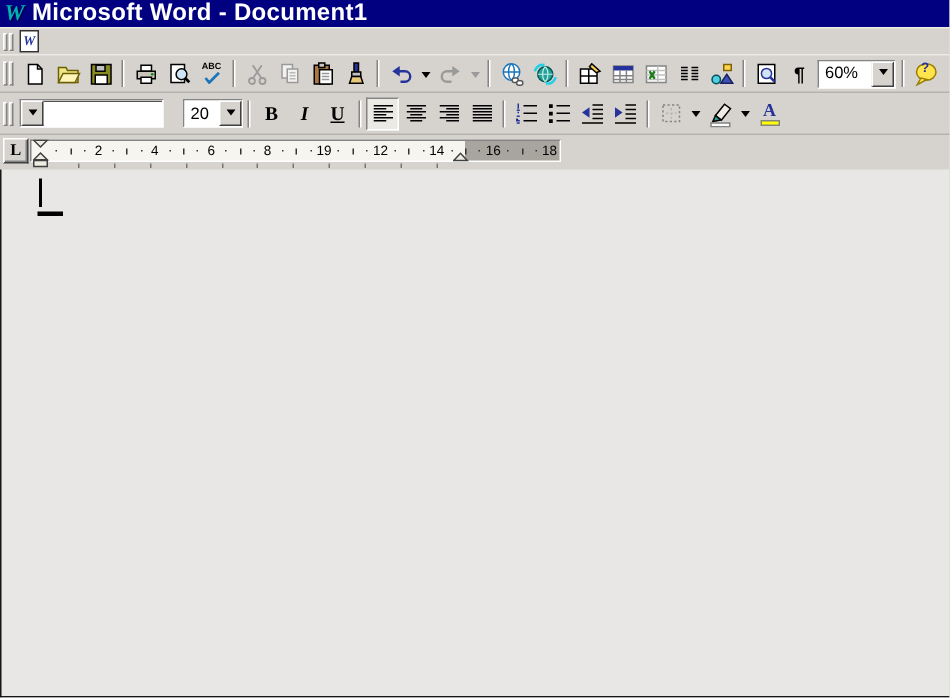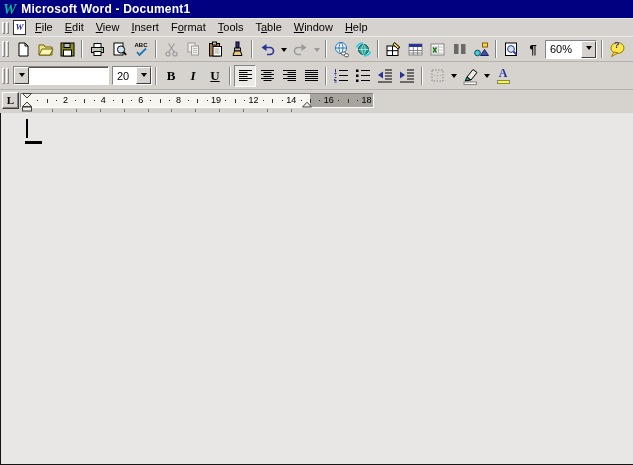--- a/index.html
+++ b/index.html
@@ -10,21 +10,21 @@
   *{box-sizing:border-box;margin:0;padding:0;}
   html,body{width:633px;height:465px;overflow:hidden;}
   body{font-family:"Liberation Sans",sans-serif;font-size:11px;background:var(--toolbar-face);}
   .window{width:633px;height:465px;display:flex;flex-direction:column;}
 
   
   .titlebar{height:18px;background:var(--titlebar);color:var(--titlebar-text);
     display:flex;align-items:center;padding-left:3px;gap:5px;flex:0 0 auto;}
   .w-logo{font-family:"Liberation Serif",serif;font-style:italic;font-weight:bold;
     font-size:15px;color:#00b2b2;line-height:15px;text-shadow:1px 1px 0 #000040;}
-  .title-text{font-weight:bold;font-size:12px;letter-spacing:.2px;}
+  .title-text{font-weight:bold;font-size:16px;letter-spacing:.2px;}
 
   
   .band{background:var(--toolbar-face);display:flex;align-items:center;flex:0 0 auto;
     border-top:1px solid #eceae6;border-bottom:1px solid #b5b2ac;}
   .gripwrap{display:flex;gap:1px;margin:0 3px 0 2px;height:16px;align-items:stretch;}
   .grip{width:3px;border-left:1px solid #fff;border-top:1px solid #fff;
     border-right:1px solid #848484;border-bottom:1px solid #848484;}
   .sep{width:2px;height:18px;border-left:1px solid #848484;border-right:1px solid #fff;margin:0 3px;}
 
   
@@ -49,21 +49,21 @@
 
   
   .combo{display:flex;align-items:stretch;height:19px;background:#fff;
     border:1px solid;border-color:#848484 #fff #fff #848484;box-shadow:inset 1px 1px 0 #55524d;flex:0 0 auto;}
   .combo-text{flex:1;display:flex;align-items:center;padding-left:4px;overflow:hidden;white-space:nowrap;background:#fff;}
   .combo-btn{width:15px;background:var(--toolbar-face);border:1px solid;
     border-color:#fff #404040 #404040 #fff;display:flex;align-items:center;justify-content:center;}
   .combo-btn .tri{margin-top:1px;}
   .combo.style-c{width:96px;margin-left:1px;}
   .combo.font-c{width:119px;margin-left:3px;}
-  .combo.size-c{width:40px;margin-left:3px;}
+  .combo.size-c{width:40px;margin-left:13px;}
   .combo.zoom-c{width:52px;margin:0 1px;}
 
   .letter{font-family:"Liberation Serif",serif;font-weight:bold;font-size:13px;color:#000;line-height:13px;}
   .letter.it{font-style:italic;font-weight:bold;}
   .letter.un{text-decoration:underline;}
   .pilcrow{font-weight:bold;font-size:13px;line-height:13px;}
   .abc-stack{display:flex;flex-direction:column;align-items:center;line-height:1;}
   .abc{font-size:6px;font-weight:bold;letter-spacing:0;}
   .fontcolor-stack{display:flex;flex-direction:column;align-items:center;}
   .fontcolor-stack .letter{color:var(--navy);font-size:12px;line-height:11px;}
@@ -103,31 +103,20 @@
   </div>
 
   <div class="band menubar">
     <span class="gripwrap">
         <span class="grip"></span>
         <span class="grip"></span>
       </span>
     <span class="doc-icon">
       <span class="glyph">W</span>
     </span>
-    <span id="menu-items" style="display:flex;align-items:center;height:100%">
-        <span class="menu-item"><u>F</u>ile</span>
-        <span class="menu-item"><u>E</u>dit</span>
-        <span class="menu-item"><u>V</u>iew</span>
-        <span class="menu-item"><u>I</u>nsert</span>
-        <span class="menu-item">F<u>o</u>rmat</span>
-        <span class="menu-item"><u>T</u>ools</span>
-        <span class="menu-item">T<u>a</u>ble</span>
-        <span class="menu-item"><u>W</u>indow</span>
-        <span class="menu-item"><u>H</u>elp</span>
-      </span>
   </div>
 
   <div class="band toolbar">
     <span class="gripwrap">
         <span class="grip"></span>
         <span class="grip"></span>
       </span>
 
     <button class="tbtn">
       <svg width="17" height="17" viewBox="0 0 17 17">

